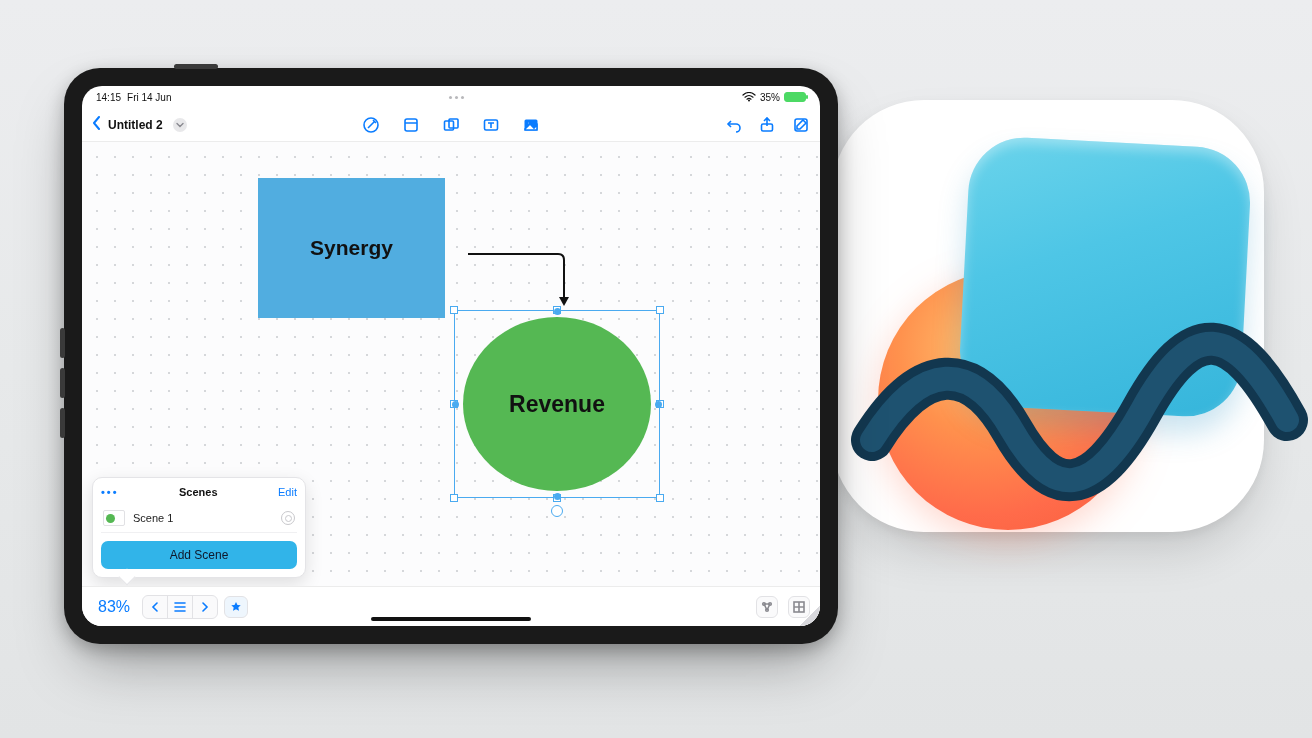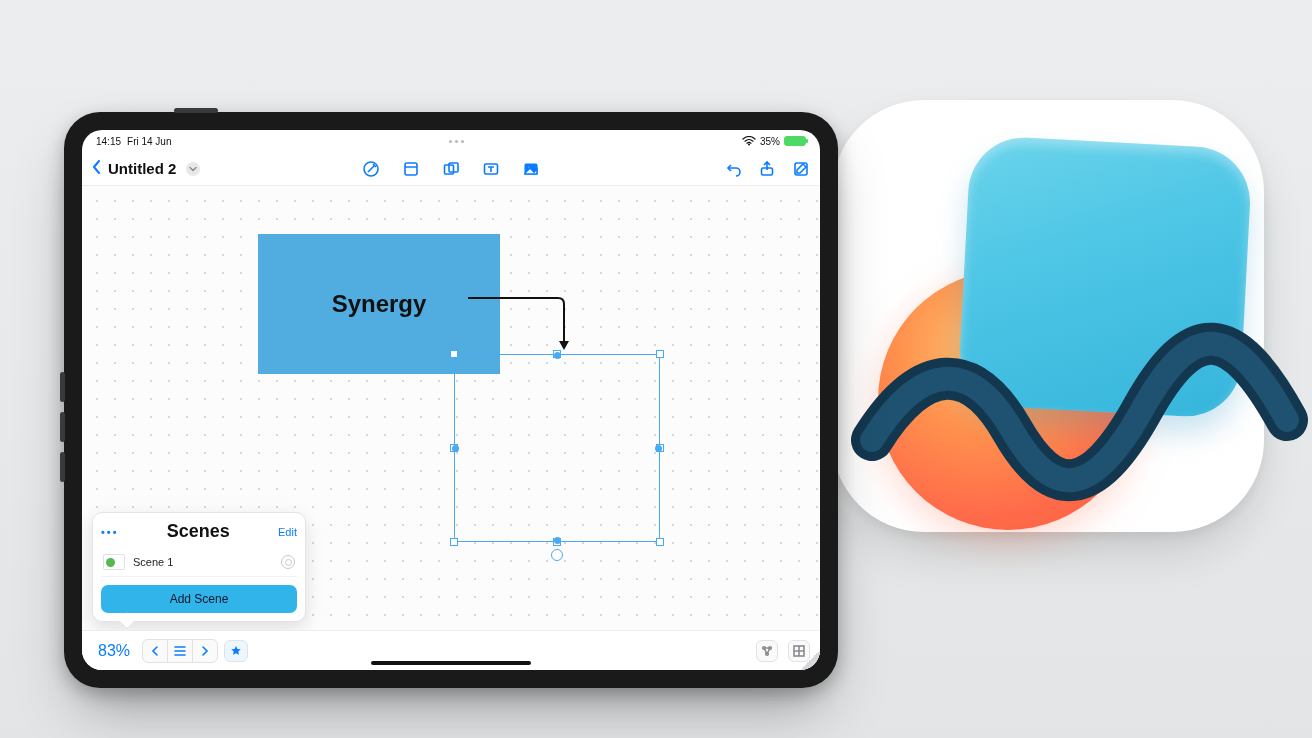--- a/index.html
+++ b/index.html
@@ -29,21 +29,20 @@
   }
   .app-icon svg.squiggle {
     position: absolute; left: 30px; top: 200px; width: 430px; height: 220px; overflow: visible;
   }
 
   
   .ipad {
     position: absolute; left: 64px; top: 68px; width: 774px; height: 576px;
     background: #1a1a1a; border-radius: 36px; padding: 18px;
     box-shadow: 0 30px 60px -15px rgba(0,0,0,.35), 0 6px 18px rgba(0,0,0,.25);
-    margin-top: 44px;
   }
   .side-btn { position:absolute; background:#3a3a3a; border-radius:3px; }
   .btn-top { top:-4px; left:110px; width:44px; height:5px; }
   .btn-l1  { left:-4px; top:260px; width:5px; height:30px; }
   .btn-l2  { left:-4px; top:300px; width:5px; height:30px; }
   .btn-l3  { left:-4px; top:340px; width:5px; height:30px; }
 
   .screen {
     width: 100%; height: 100%; background: #fff; border-radius: 20px; overflow: hidden;
     position: relative;
@@ -62,37 +61,37 @@
   .batt { width:22px; height:10px; border:1px solid #4cd964; border-radius:3px; position:relative; background:#4cd964;}
   .batt::after{content:"";position:absolute;right:-3px;top:2px;width:2px;height:4px;background:#4cd964;border-radius:1px;}
 
   
   .toolbar {
     height: 34px; display:flex; align-items:center; padding:0 10px; border-bottom:1px solid #ececec; gap:8px;
     color:#0a7cff;
   }
   .tb-left { display:flex; align-items:center; gap:6px; }
   .tb-back { font-size:15px; color:#0a7cff; cursor:pointer;}
-  .title { font-weight:600; font-size:15px; color:#111;}
+  .title { font-weight:600; font-size:12px; color:#111;}
   .title-chev { width:14px; height:14px; border-radius:50%; background:#e8e8ea; display:inline-flex; align-items:center; justify-content:center; font-size:9px; color:#8a8a90; margin-left:4px;}
   .tb-center { position:absolute; left:50%; transform:translateX(-50%); display:flex; gap:22px;}
   .tb-right  { margin-left:auto; display:flex; gap:16px;}
   .tb-icon { width:18px; height:18px; display:inline-flex; align-items:center; justify-content:center; }
   .tb-icon svg { width:18px; height:18px; stroke:#0a7cff; fill:none; stroke-width:1.6; }
 
   
   .canvas { position:absolute; top:56px; left:0; right:0; bottom:40px;
     background-image: radial-gradient(circle,#d5d7da 1px, transparent 1px);
     background-size: 18px 18px; background-position: 6px 6px;
     background-color:#fcfcfd;
   }
   .shape-rect {
-    position:absolute; left:176px; top:48px; width:242px; height:140px;
+    position:absolute; left:176px; top:36px; width:187px; height:140px;
     background:#51ade0; display:flex; align-items:center; justify-content:center;
-    font-size:24px; font-weight:700; color:#111;
+    font-size:21px; font-weight:700; color:#111;
   }
   .arrow { position:absolute; left:386px; top:110px; width:116px; height:60px; }
   .arrow svg{width:100%;height:100%;overflow:visible;}
 
   .sel-box {
     position:absolute; left:372px; top:168px; width:206px; height:188px;
     border:1.5px solid #4aaaf0;
   }
   .sel-handle{position:absolute;width:8px;height:8px;background:#fff;border:1.5px solid #4aaaf0;}
   .sh-tl{left:-5px;top:-5px;} .sh-tm{left:calc(50% - 4px);top:-5px;} .sh-tr{right:-5px;top:-5px;}
@@ -111,21 +110,21 @@
   }
 
   
   .scenes-panel {
     position:absolute; left:10px; bottom:48px; width:214px; background:#fff;
     border:1px solid #e4e4e7; border-radius:10px; box-shadow:0 6px 18px rgba(0,0,0,.12);
     padding:8px; font-size:11px;
   }
   .sp-head{display:flex;align-items:center;justify-content:space-between;margin-bottom:6px;}
   .sp-more{color:#0a7cff;letter-spacing:2px;font-weight:700;cursor:pointer;}
-  .sp-title{font-weight:600;font-size:18px;color:#111;}
+  .sp-title{font-weight:600;font-size:11px;color:#111;}
   .sp-edit{color:#0a7cff;cursor:pointer;}
   .scene-row{display:flex;align-items:center;gap:8px;padding:6px 2px;border-bottom:1px solid #f0f0f2;}
   .scene-row:last-of-type{border-bottom:none;}
   .scene-thumb{width:22px;height:16px;border:1px solid #e1e1e4;border-radius:2px;position:relative;background:#fff;}
   .th1::after{content:"";position:absolute;left:3px;top:3px;width:10px;height:7px;background:#51ade0;}
   .th2::before{content:"";position:absolute;left:2px;top:3px;width:9px;height:9px;border-radius:50%;background:#55b853;}
   .th3::before{content:"";position:absolute;left:2px;top:2px;width:8px;height:6px;background:#51ade0;}
   .th3::after{content:"";position:absolute;left:8px;top:6px;width:8px;height:8px;border-radius:50%;background:#55b853;}
   .scene-name{flex:1;color:#222;}
   .scene-focus{width:14px;height:14px;border:1.3px solid #c8c8cc;border-radius:50%;position:relative;}
@@ -280,20 +279,23 @@
       </div>
 
       <div class="arrow">
         <svg viewBox="0 0 116 60">
           <path d="M0 2 H90 Q96 2 96 8 V50" fill="none" stroke="#111" stroke-width="2"></path>
           <path d="M91 45 L96 54 L101 45 Z" fill="#111"></path>
         </svg>
       </div>
 
       <div class="sel-box">
+        <div class="shape-circ">
+          <span>Revenue</span>
+        </div>
         <div class="sel-handle sh-tl"></div>
         <div class="sel-handle sh-tm"></div>
         <div class="sel-handle sh-tr"></div>
         <div class="sel-handle sh-ml"></div>
         <div class="sel-handle sh-mr"></div>
         <div class="sel-handle sh-bl"></div>
         <div class="sel-handle sh-bm"></div>
         <div class="sel-handle sh-br"></div>
         <div class="conn-dot cd-t"></div>
         <div class="conn-dot cd-b"></div>

